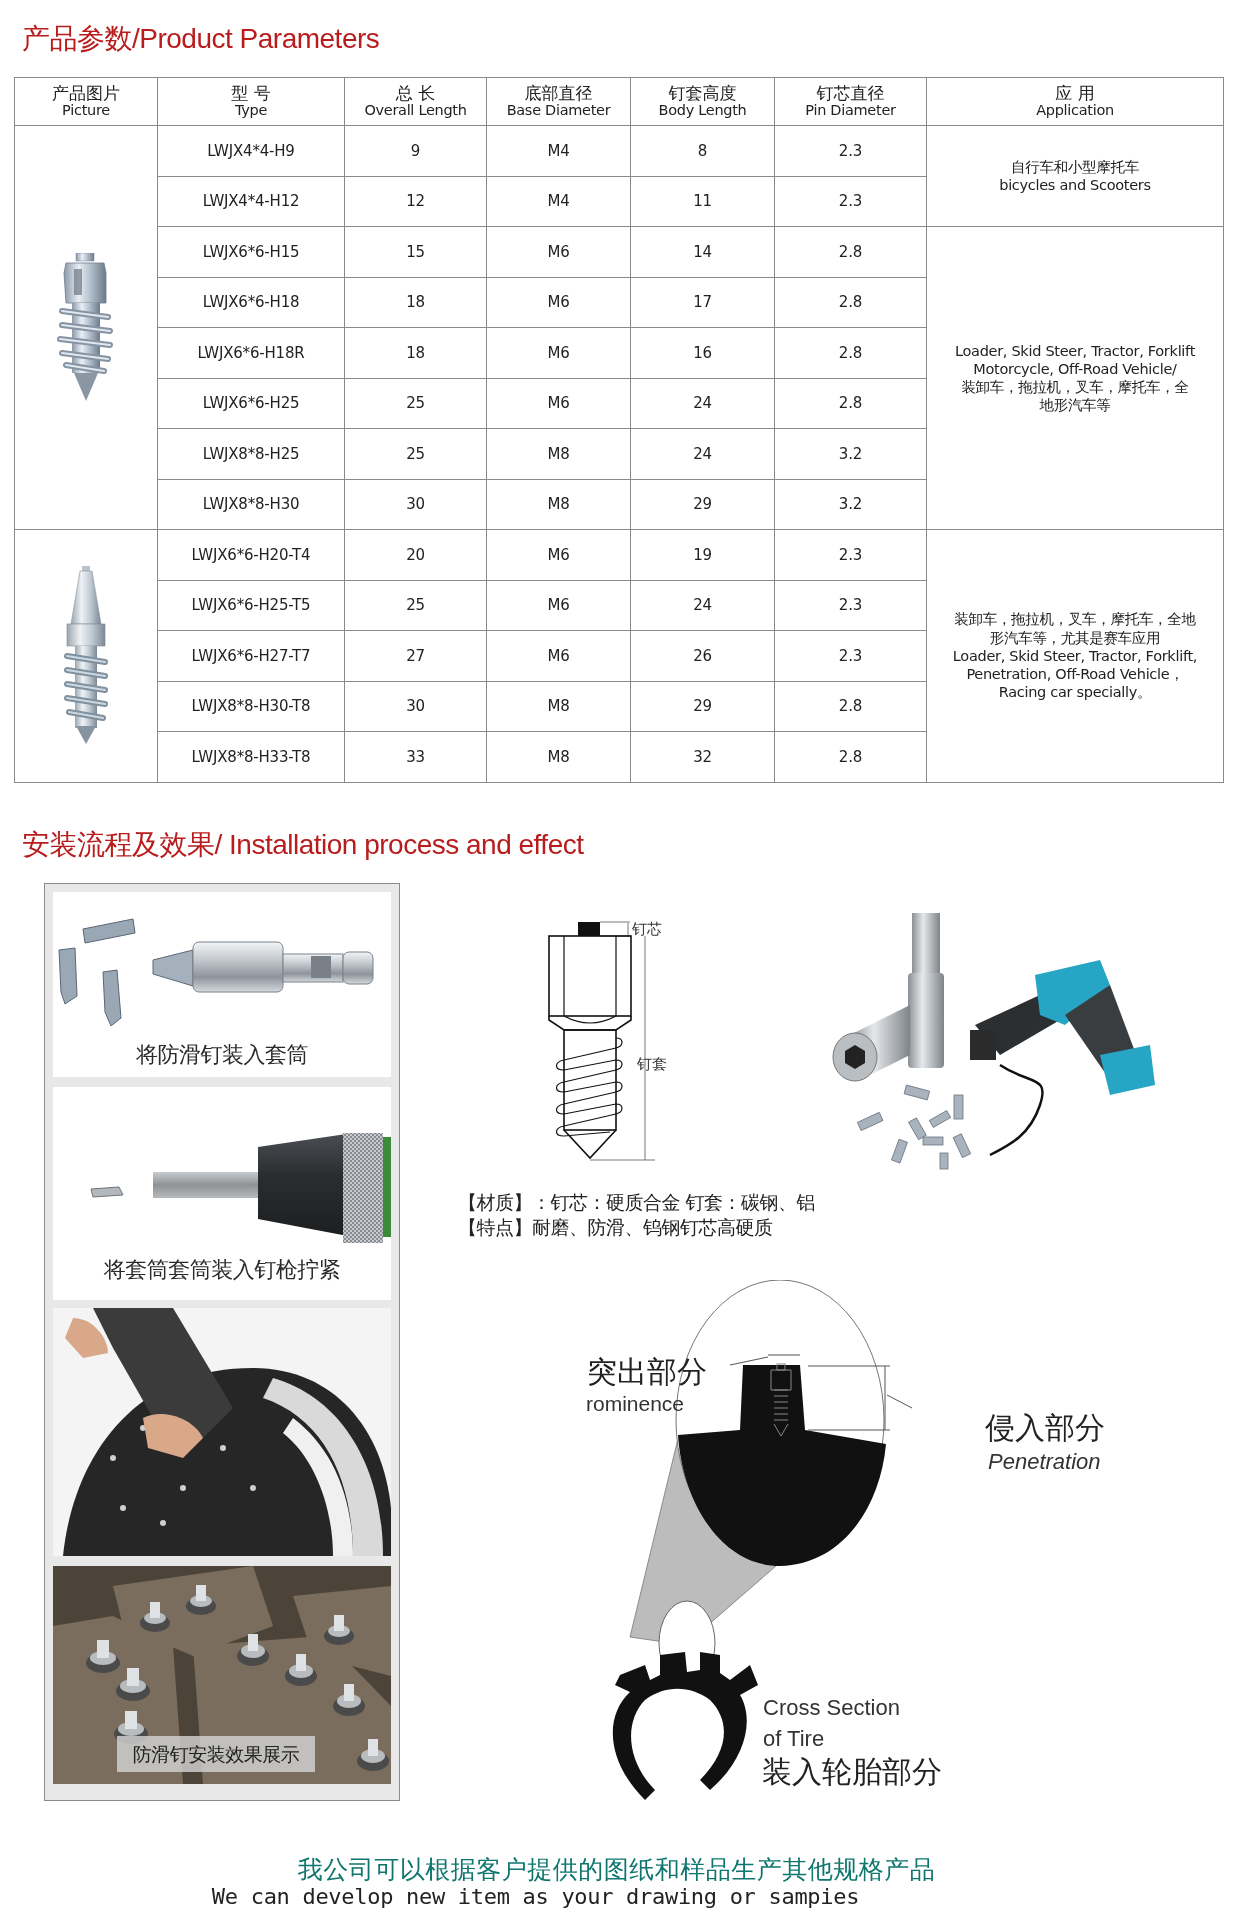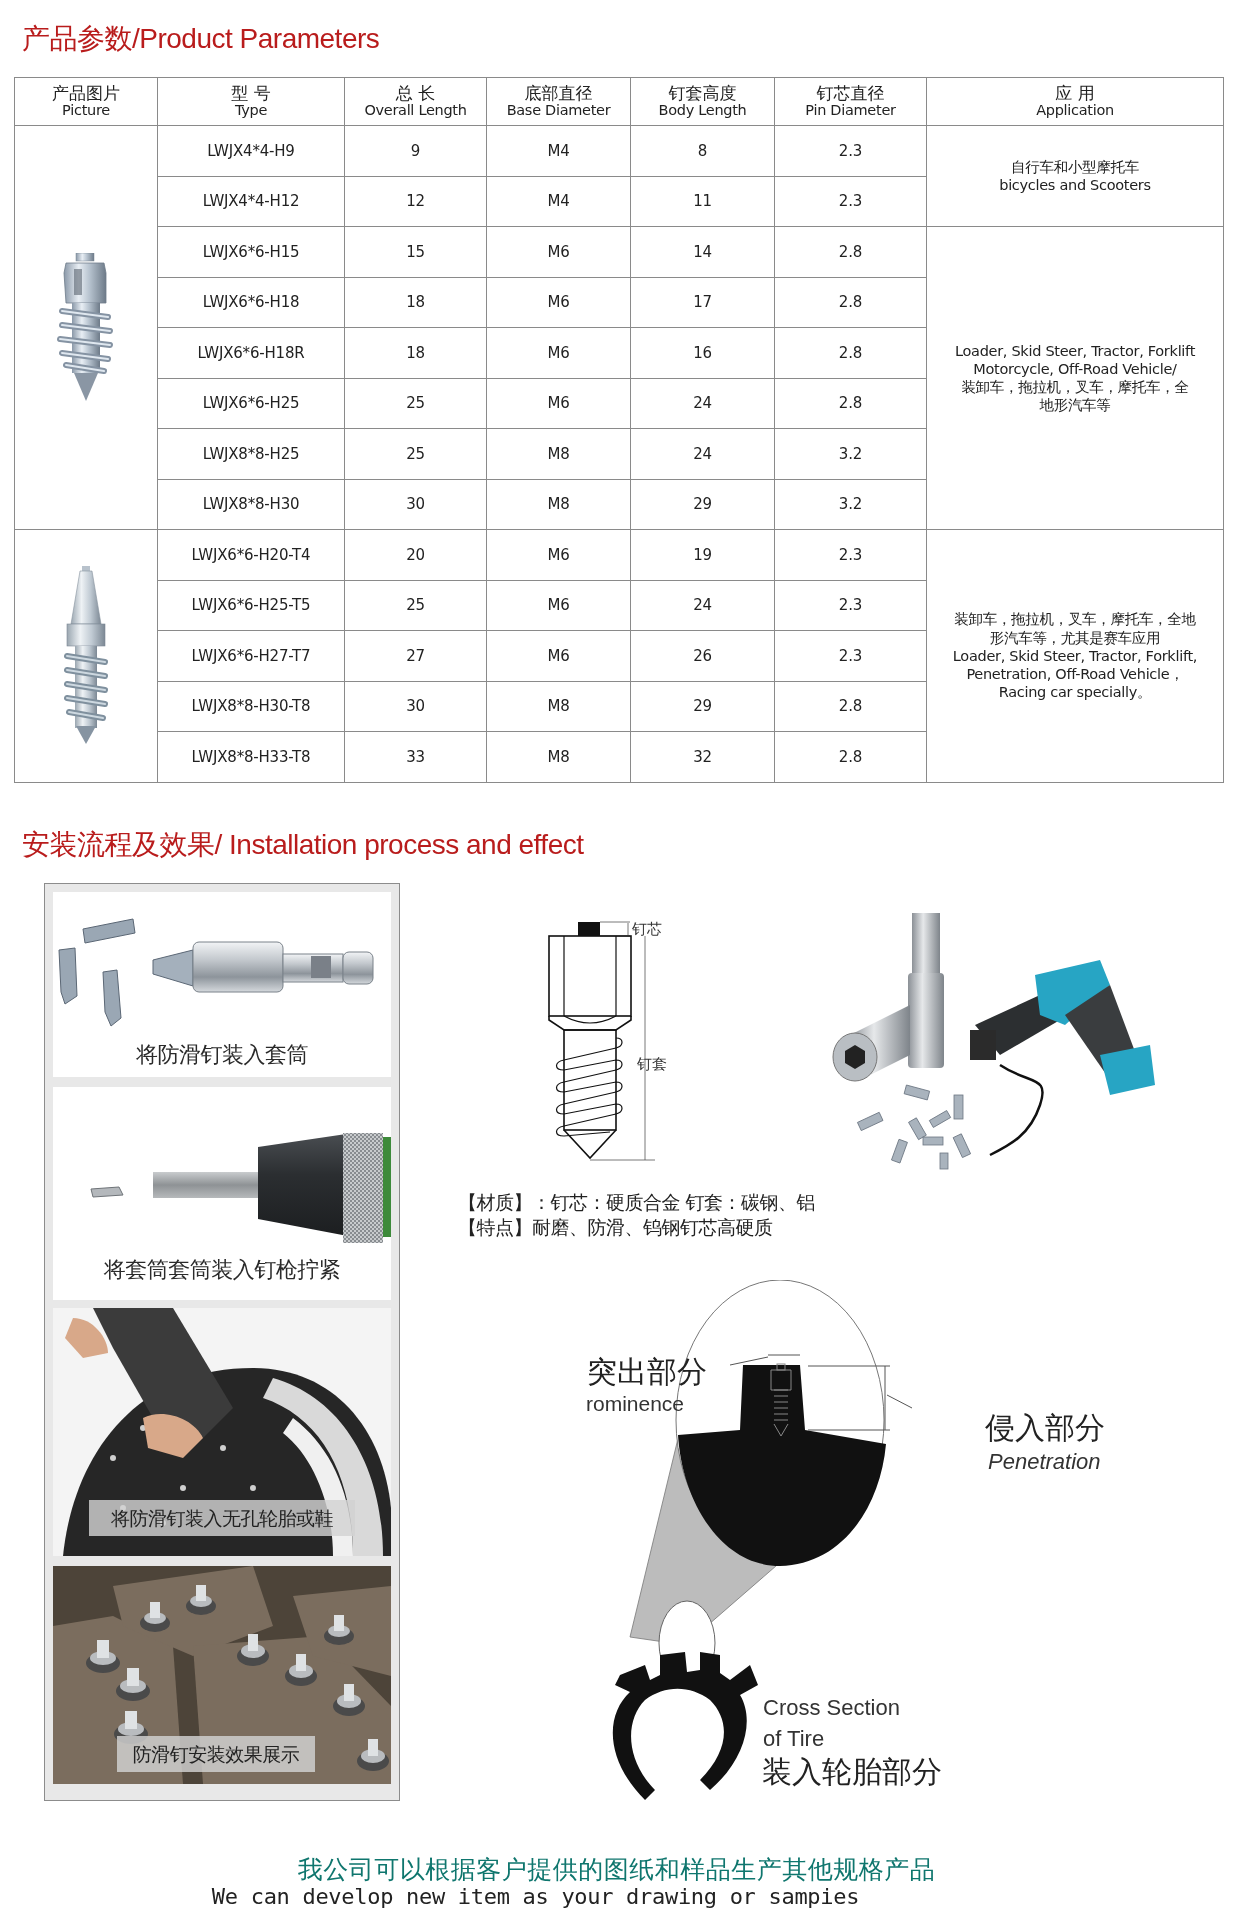--- a/index.html
+++ b/index.html
@@ -301,21 +301,20 @@
           <circle cx="70" cy="200" r="3"></circle>
           <circle cx="130" cy="180" r="3"></circle>
           <circle cx="170" cy="140" r="3"></circle>
           <circle cx="110" cy="215" r="3"></circle>
           <circle cx="200" cy="180" r="3"></circle>
         </g>
       <path d="M40 0 L120 0 L180 100 L150 130 L100 110 L60 40 Z" fill="#3b3b3b"></path>
       <path d="M20 10 C40 10, 55 30, 55 45 L30 50 L12 30 Z" fill="#d8a889"></path>
       <path d="M90 110 C110 100, 140 110, 150 130 L130 150 L95 140 Z" fill="#d8a889"></path>
     </svg>
-    <div class="caption-box" style="top:192px;">将防滑钉装入无孔轮胎或鞋</div>
   </div>
 
   <div class="photo-card" style="top:682px;height:218px;background:#5c5246;">
     <svg width="338" height="218">
       <rect width="338" height="218" fill="#4d4439"></rect>
       <g fill="#7b6d5e">
         <path d="M0 60 L60 50 L120 80 L130 218 L0 218 Z"></path>
           <path d="M60 20 L200 0 L220 60 L140 90 L70 60 Z"></path>
           <path d="M140 80 L270 70 L338 140 L338 218 L150 218 Z"></path>
           <path d="M240 30 L338 20 L338 110 L260 90 Z"></path>

